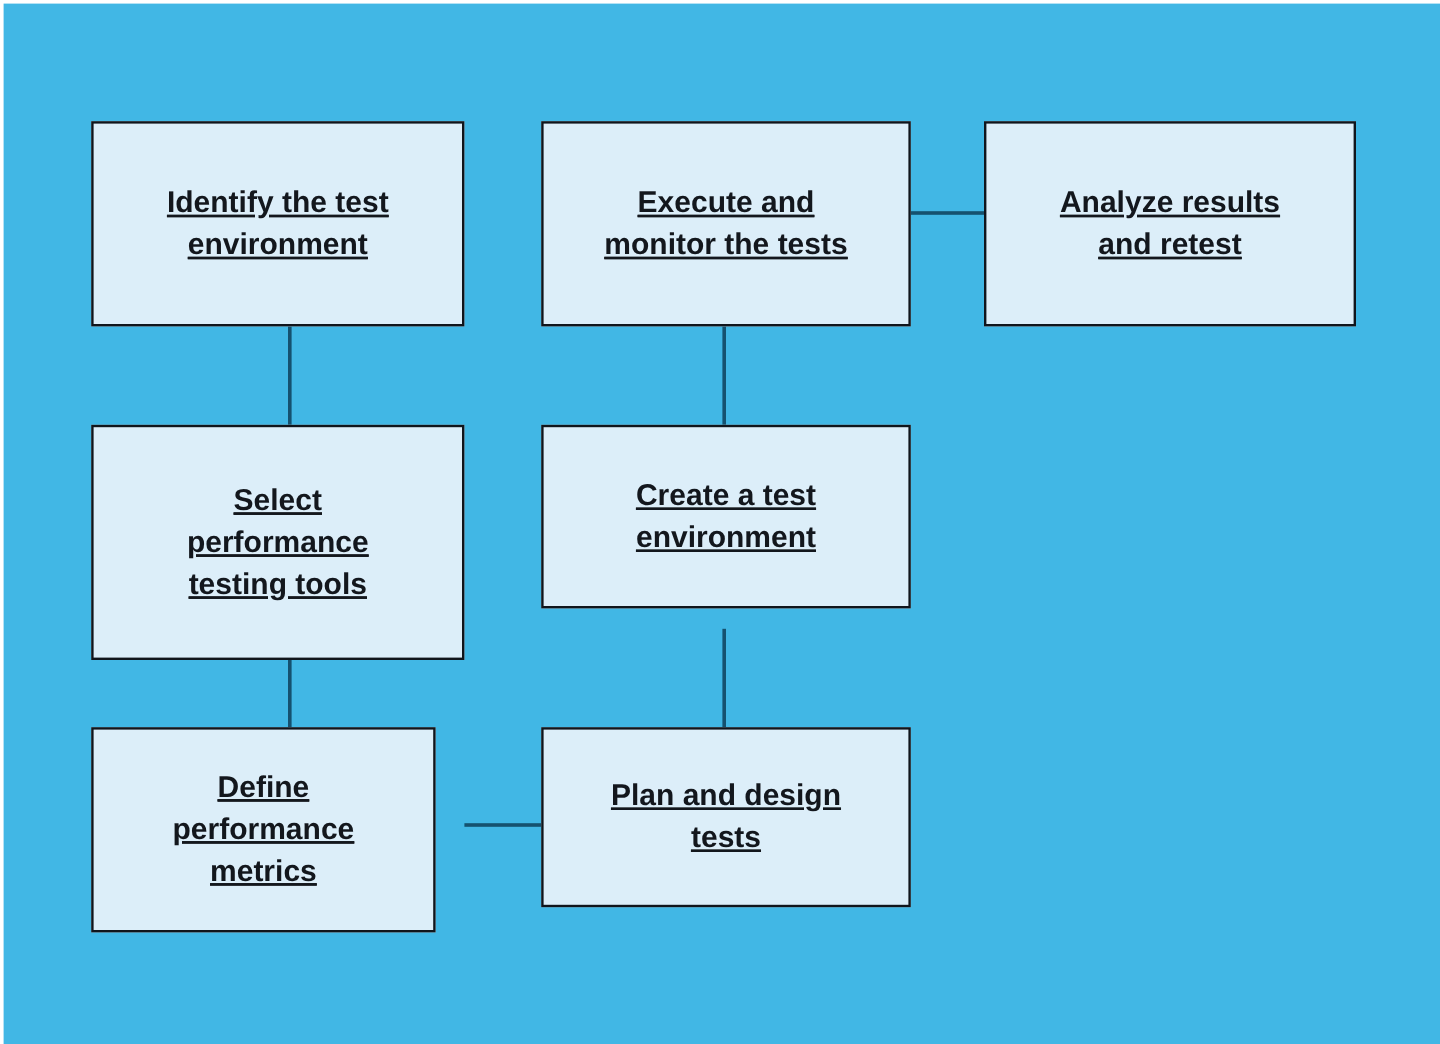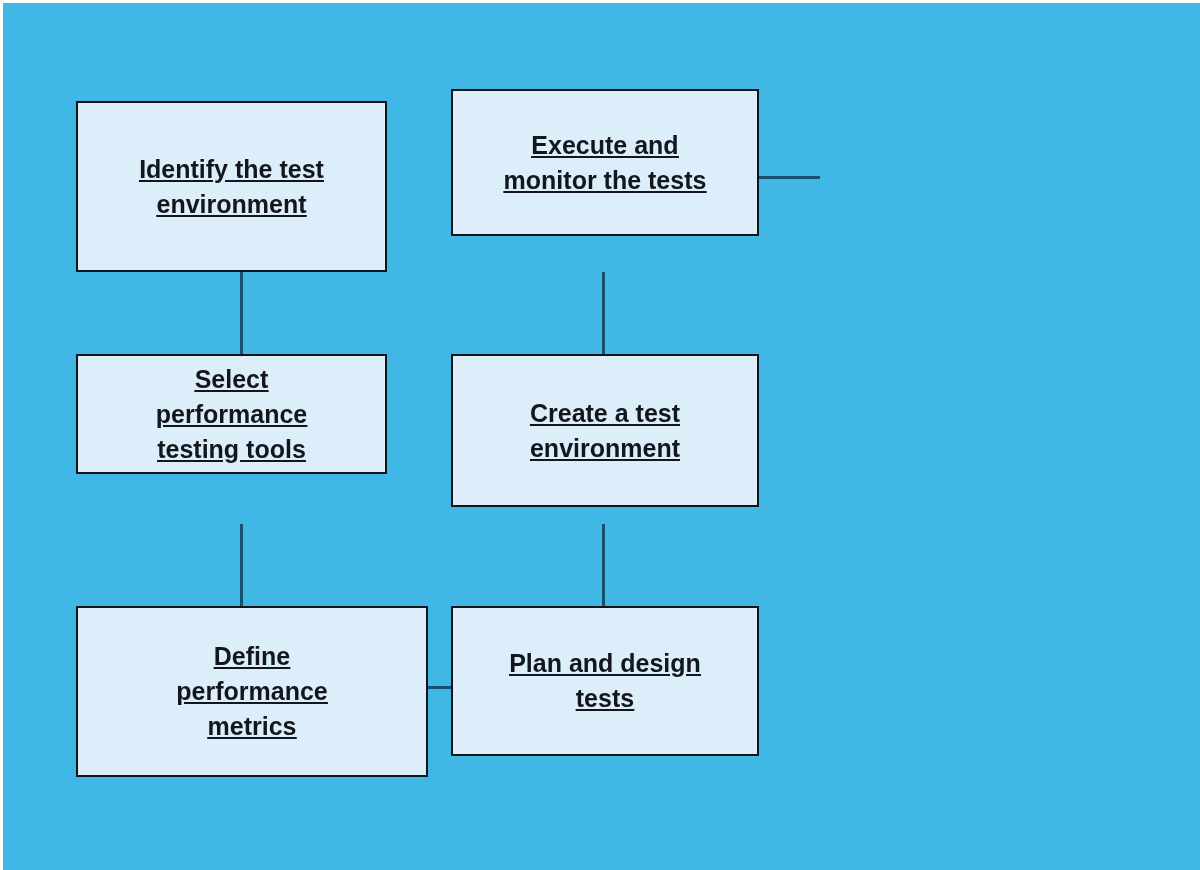--- a/index.html
+++ b/index.html
@@ -53,36 +53,40 @@
   <div class="connector" style="left:236px; top:520px; width:3px; height:82px;"></div>
   <div class="connector" style="left:383px; top:682px; width:64px; height:3px;"></div>
   <div class="connector" style="left:598px; top:520px; width:3px; height:82px;"></div>
   <div class="connector" style="left:598px; top:268px; width:3px; height:82px;"></div>
   <div class="connector" style="left:755px; top:172px; width:61px; height:3px;"></div>
 
   <div class="node" style="left:72px; top:97px; width:311px; height:171px;">
     <span class="node-label">Identify the test
 environment</span>
   </div>
-  <div class="node" style="left:447px; top:85px; width:308px; height:147px;">
+  <div class="node" style="left:447px; top:97px; width:308px; height:171px;">
     <span class="node-label">Execute and
 monitor the tests</span>
   </div>
+  <div class="node" style="left:816px; top:97px; width:310px; height:171px;">
+    <span class="node-label">Analyze results
+and retest</span>
+  </div>
 
-  <div class="node" style="left:72px; top:350px; width:311px; height:120px;">
+  <div class="node" style="left:72px; top:350px; width:311px; height:196px;">
     <span class="node-label">Select
 performance
 testing tools</span>
   </div>
   <div class="node" style="left:447px; top:350px; width:308px; height:153px;">
     <span class="node-label">Create a test
 environment</span>
   </div>
 
-  <div class="node" style="left:72px; top:602px; width:352px; height:171px;">
+  <div class="node" style="left:72px; top:602px; width:287px; height:171px;">
     <span class="node-label">Define
 performance
 metrics</span>
   </div>
   <div class="node" style="left:447px; top:602px; width:308px; height:150px;">
     <span class="node-label">Plan and design
 tests</span>
   </div>
 
 </div>

